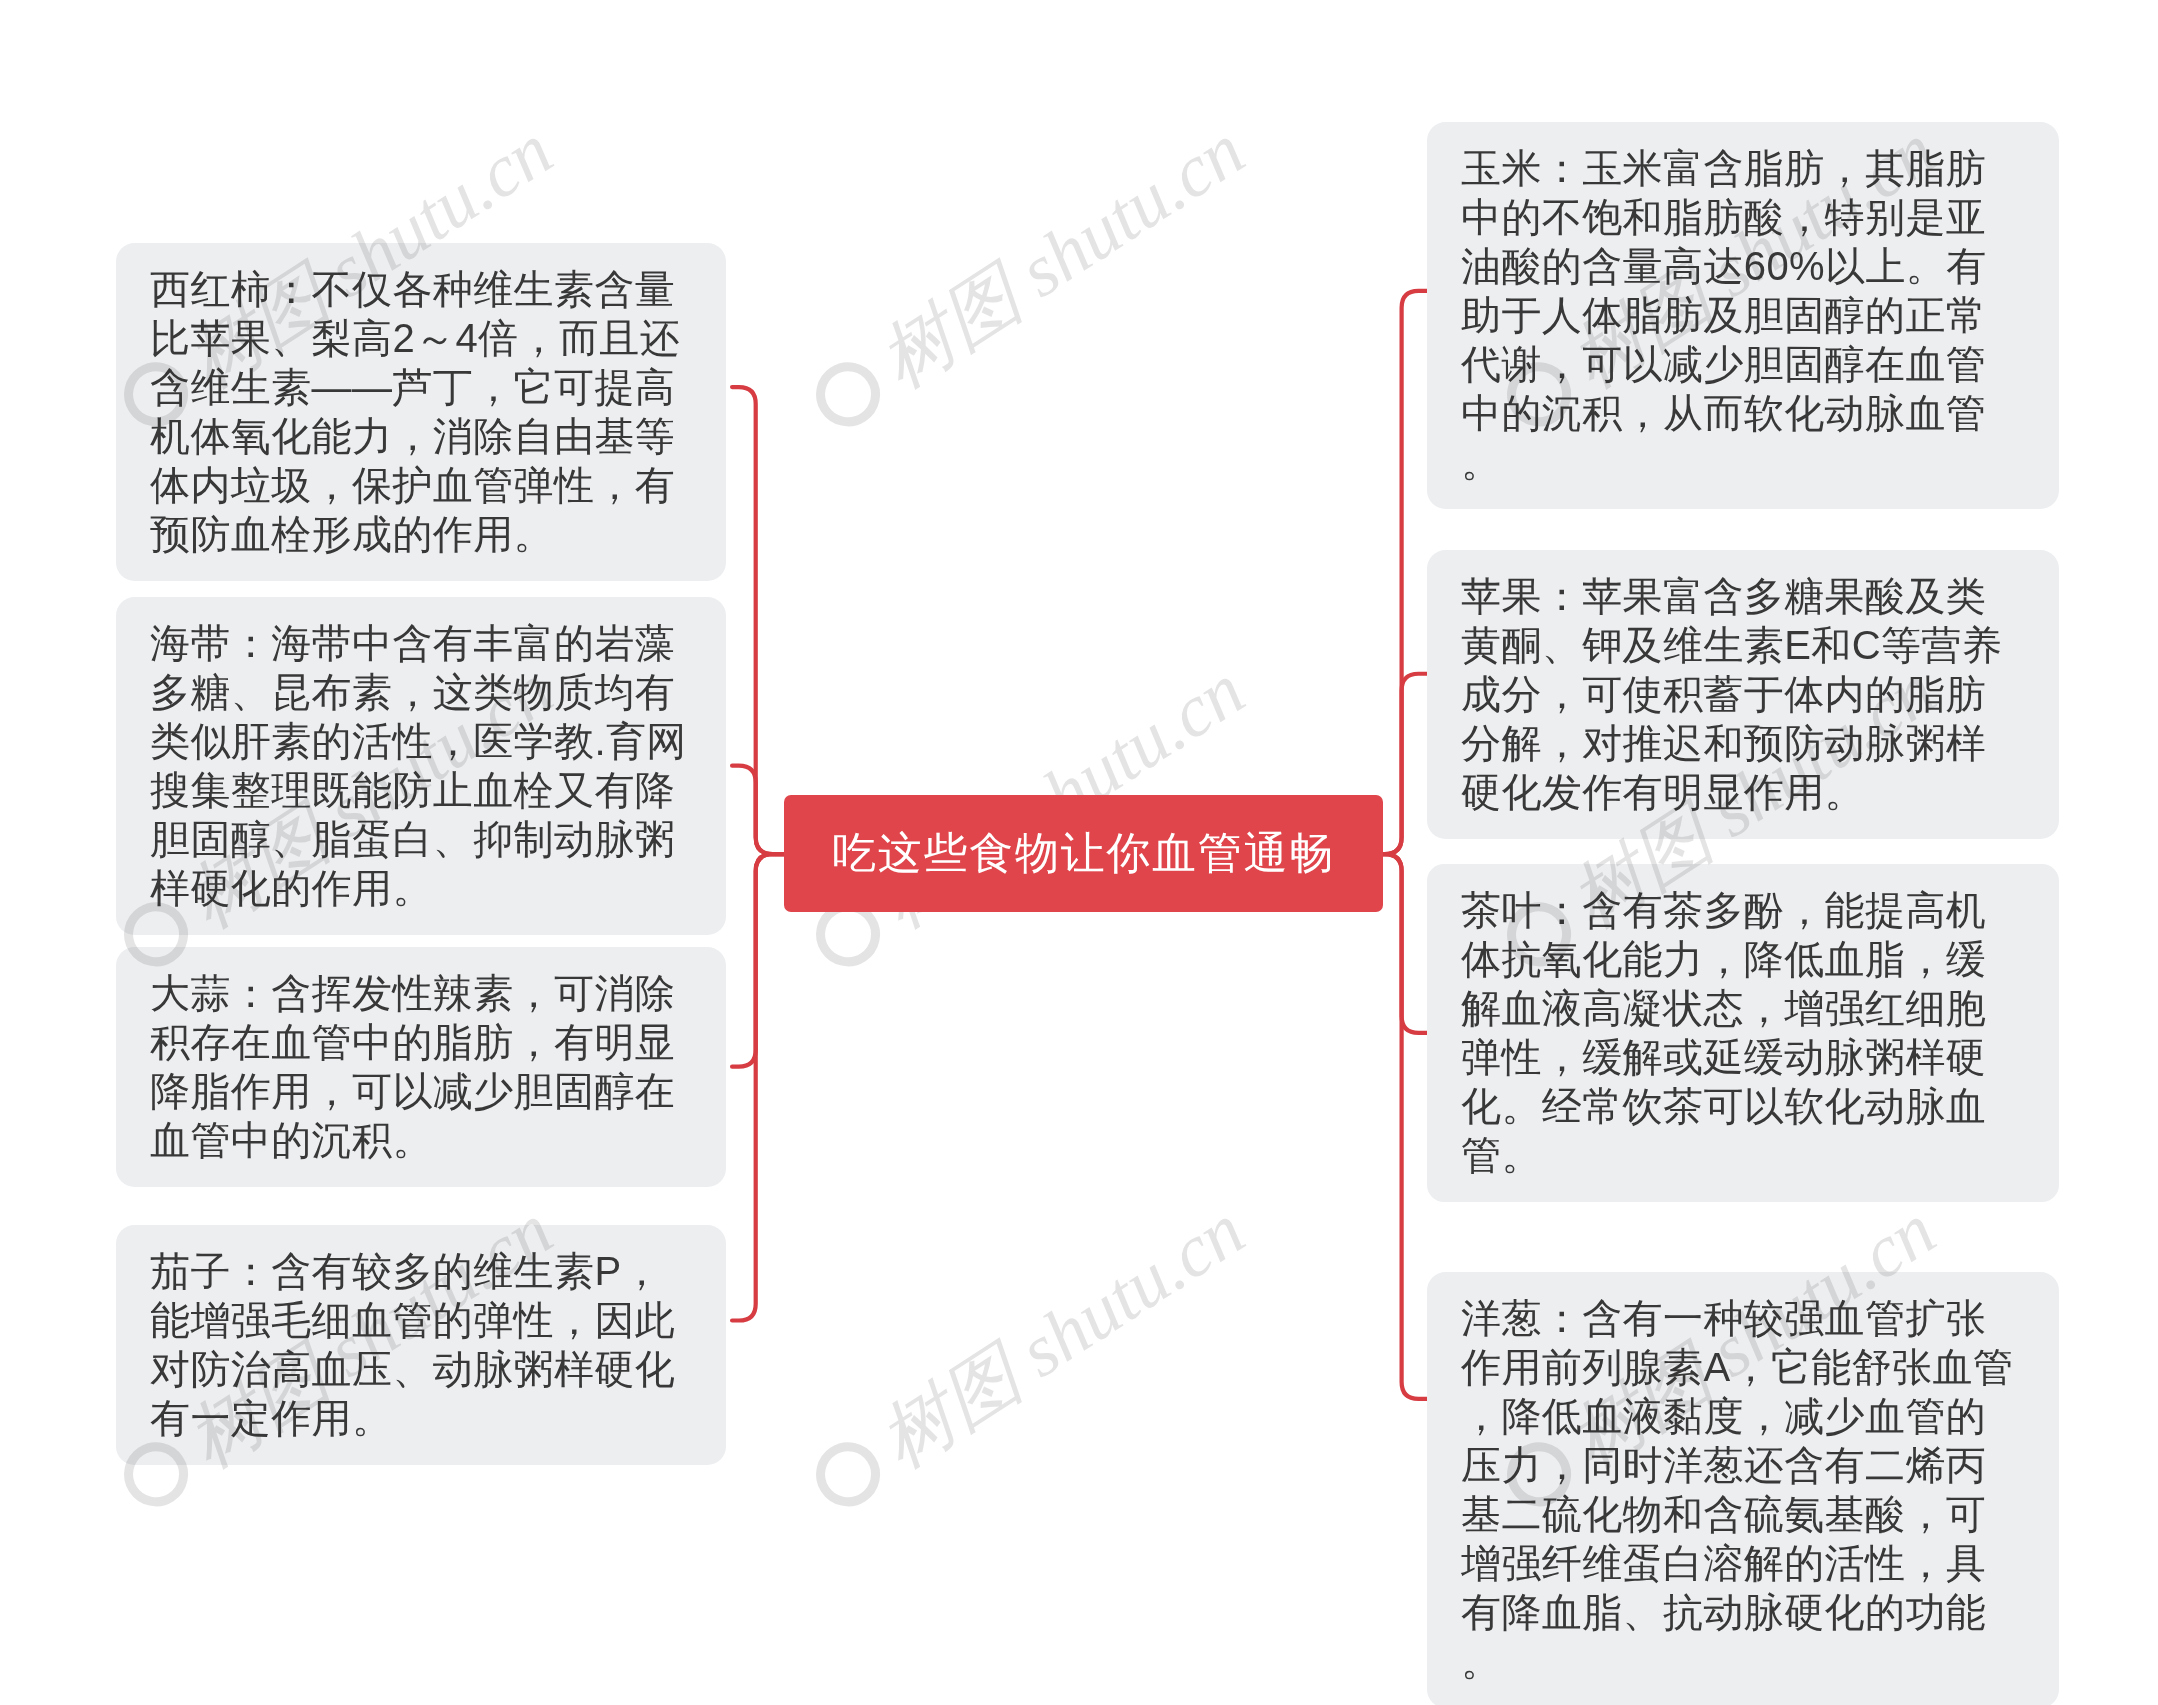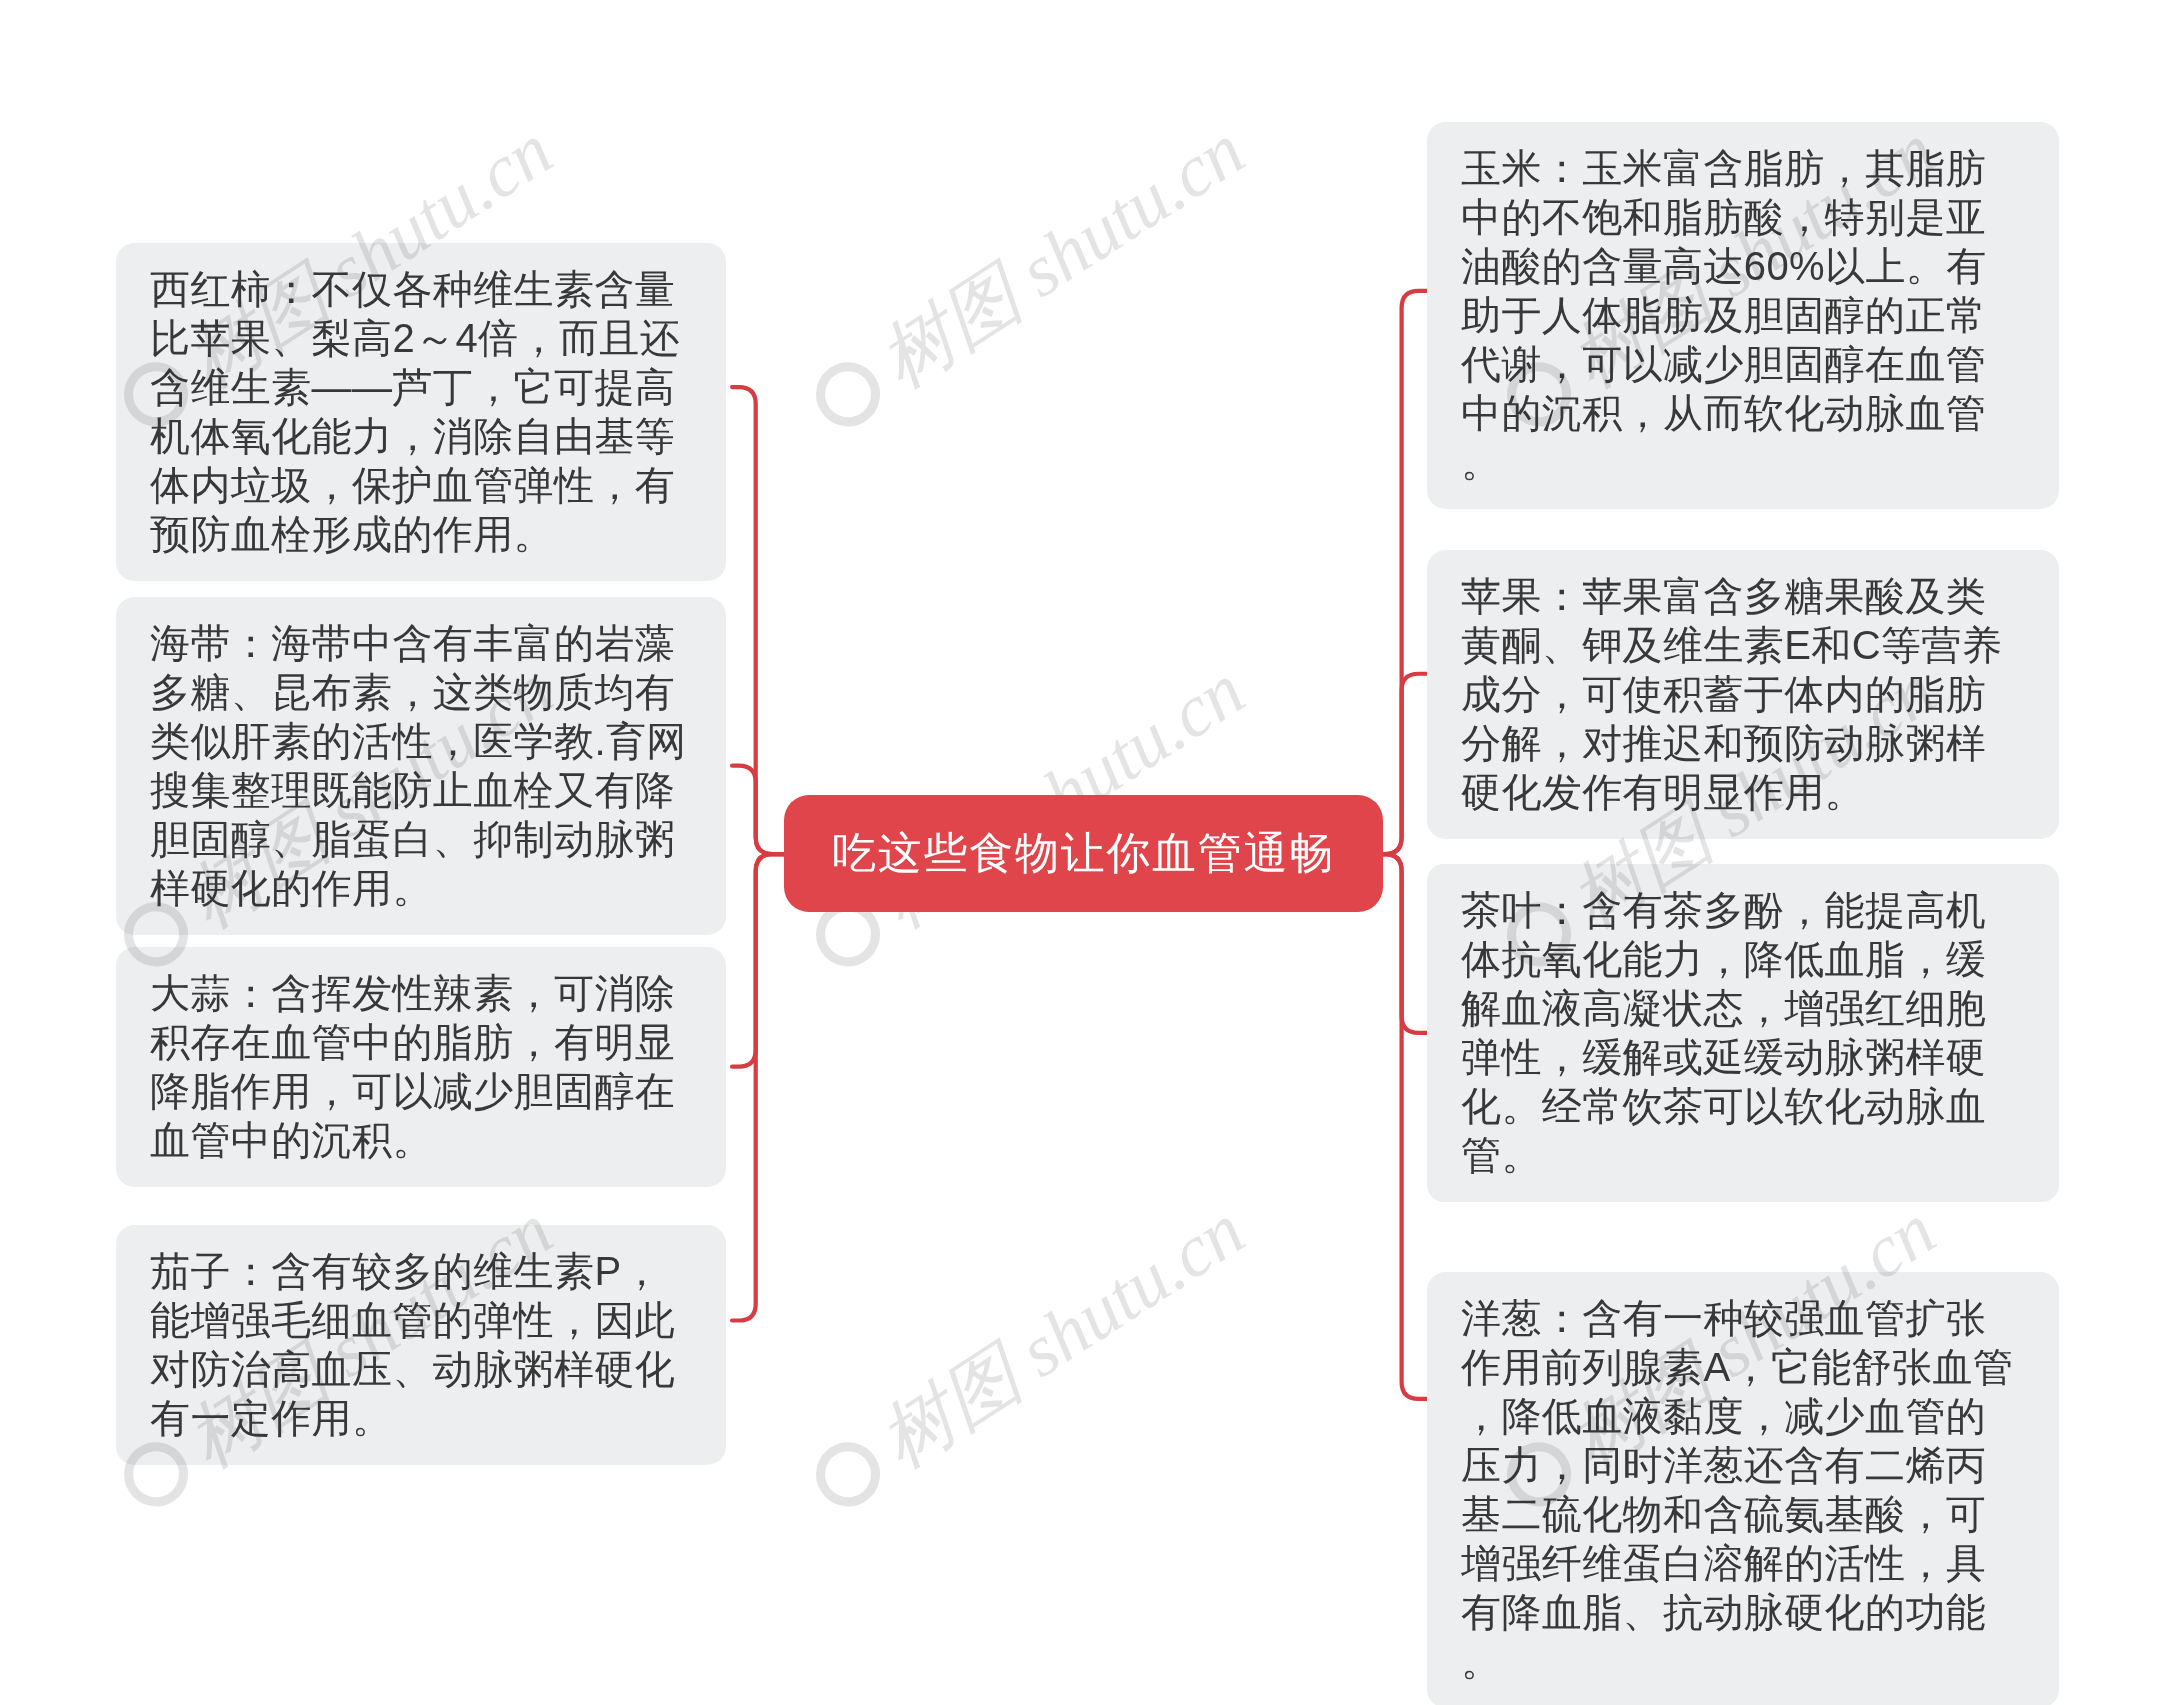--- a/index.html
+++ b/index.html
@@ -33,21 +33,21 @@
   .n-garlic{top:947px;}
   .n-eggplant{top:1225px;}
   .n-corn{top:122px;}
   .n-apple{top:550px;}
   .n-tea{top:864px;border-radius:17px;}
   .n-onion{top:1272px;}
   
   .central{
     position:absolute;z-index:4;box-sizing:border-box;
     left:784px;top:795px;width:599px;height:117px;
-    background:var(--accent);border-radius:25px;
+    background:var(--accent);border-radius:7px;
     display:flex;align-items:center;justify-content:center;
     color:#ffffff;font-size:44px;letter-spacing:1.7px;white-space:nowrap;
   }
   
   .wm{
     position:absolute;z-index:3;pointer-events:none;
     color:var(--watermark);
     font-family:"Liberation Serif","DejaVu Serif",serif;
     font-style:italic;font-size:74px;white-space:nowrap;
     transform:translate(-50%,-50%) rotate(-33deg);

